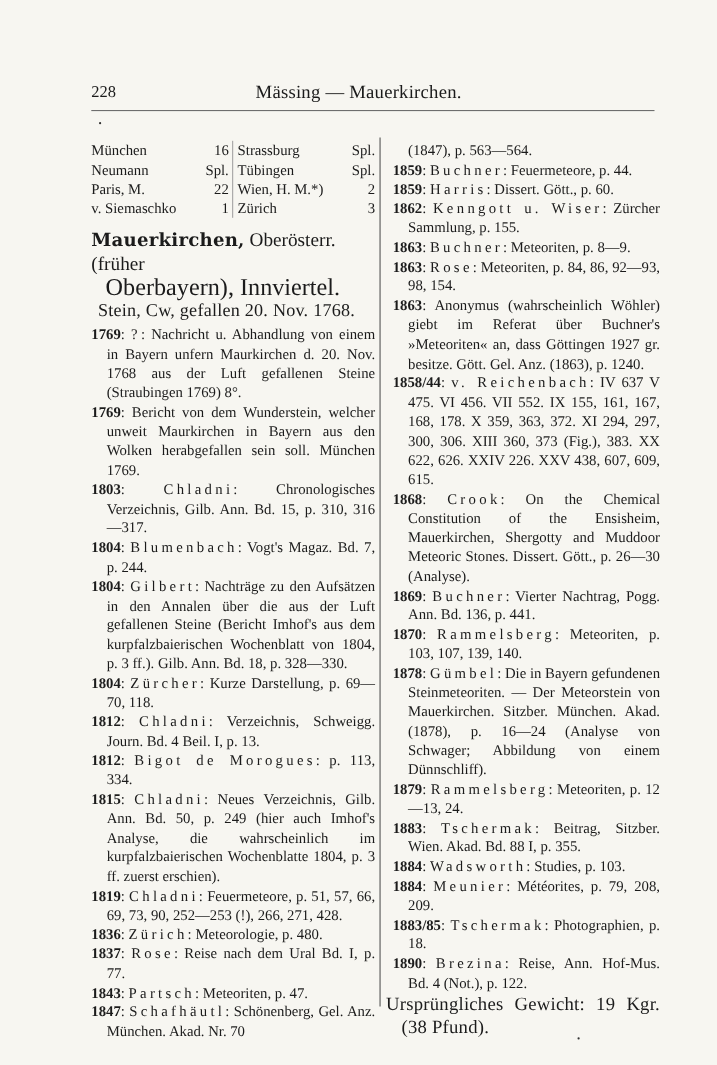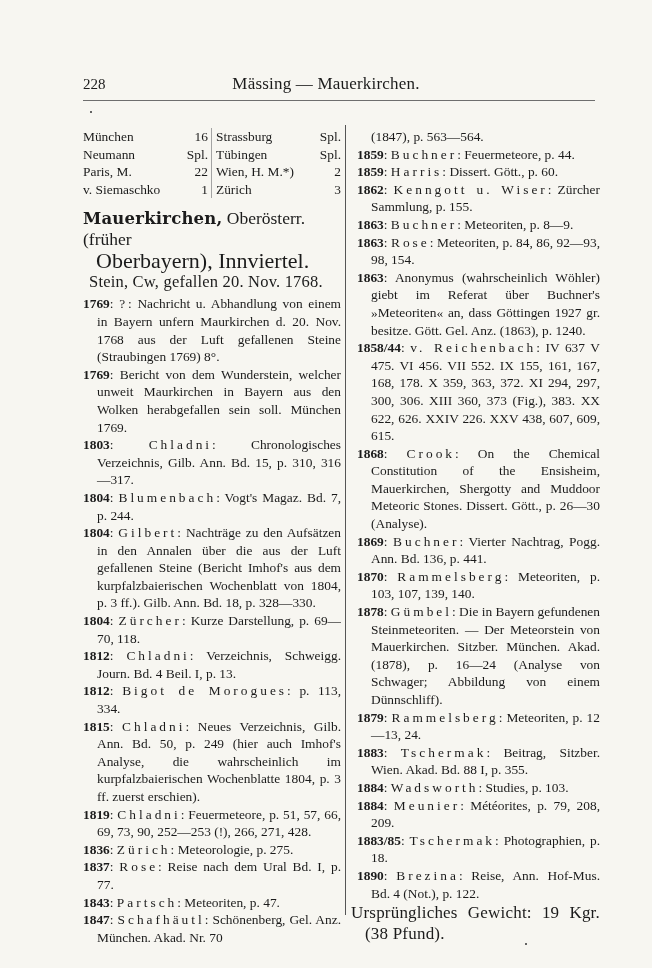--- a/index.html
+++ b/index.html
@@ -98,21 +98,21 @@
       <p class="entry"><span class="yr">1769</span>: <span class="au">?</span>: <span>Nachricht u. Abhandlung von einem in Bayern unfern Maurkirchen d. 20. Nov. 1768 aus der Luft gefallenen Steine (Straubingen 1769) 8°.</span></p>
       <p class="entry"><span class="yr">1769</span>: <span>Bericht von dem Wunderstein, welcher unweit Maurkirchen in Bayern aus den Wolken herabgefallen sein soll. München 1769.</span></p>
       <p class="entry"><span class="yr">1803</span>: <span class="au">Chladni</span>: <span>Chronologisches Verzeichnis, Gilb. Ann. Bd. 15, p. 310, 316—317.</span></p>
       <p class="entry"><span class="yr">1804</span>: <span class="au">Blumenbach</span>: <span>Vogt's Magaz. Bd. 7, p. 244.</span></p>
       <p class="entry"><span class="yr">1804</span>: <span class="au">Gilbert</span>: <span>Nachträge zu den Aufsätzen in den Annalen über die aus der Luft gefallenen Steine (Bericht Imhof's aus dem kurpfalzbaierischen Wochenblatt von 1804, p. 3 ff.). Gilb. Ann. Bd. 18, p. 328—330.</span></p>
       <p class="entry"><span class="yr">1804</span>: <span class="au">Zürcher</span>: <span>Kurze Darstellung, p. 69—70, 118.</span></p>
       <p class="entry"><span class="yr">1812</span>: <span class="au">Chladni</span>: <span>Verzeichnis, Schweigg. Journ. Bd. 4 Beil. I, p. 13.</span></p>
       <p class="entry"><span class="yr">1812</span>: <span class="au">Bigot de Morogues</span>: <span>p. 113, 334.</span></p>
       <p class="entry"><span class="yr">1815</span>: <span class="au">Chladni</span>: <span>Neues Verzeichnis, Gilb. Ann. Bd. 50, p. 249 (hier auch Imhof's Analyse, die wahrscheinlich im kurpfalzbaierischen Wochenblatte 1804, p. 3 ff. zuerst erschien).</span></p>
       <p class="entry"><span class="yr">1819</span>: <span class="au">Chladni</span>: <span>Feuermeteore, p. 51, 57, 66, 69, 73, 90, 252—253 (!), 266, 271, 428.</span></p>
-      <p class="entry"><span class="yr">1836</span>: <span class="au">Zürich</span>: <span>Meteorologie, p. 275.</span></p>
+      <p class="entry"><span class="yr">1836</span>: <span class="au">Zürich</span>: <span>Meteorologie, p. 480.</span></p>
       <p class="entry"><span class="yr">1837</span>: <span class="au">Rose</span>: <span>Reise nach dem Ural Bd. I, p. 77.</span></p>
       <p class="entry"><span class="yr">1843</span>: <span class="au">Partsch</span>: <span>Meteoriten, p. 47.</span></p>
       <p class="entry"><span class="yr">1847</span>: <span class="au">Schafhäutl</span>: <span>Schönenberg, Gel. Anz. München. Akad. Nr. 70</span></p>
     </div>
 </div>
 
 <div class="col col-right">
   <div id="refs-right">
       <p class="entry indent"><span>(1847), p. 563—564.</span></p>
       <p class="entry"><span class="yr">1859</span>: <span class="au">Buchner</span>: <span>Feuermeteore, p. 44.</span></p>

